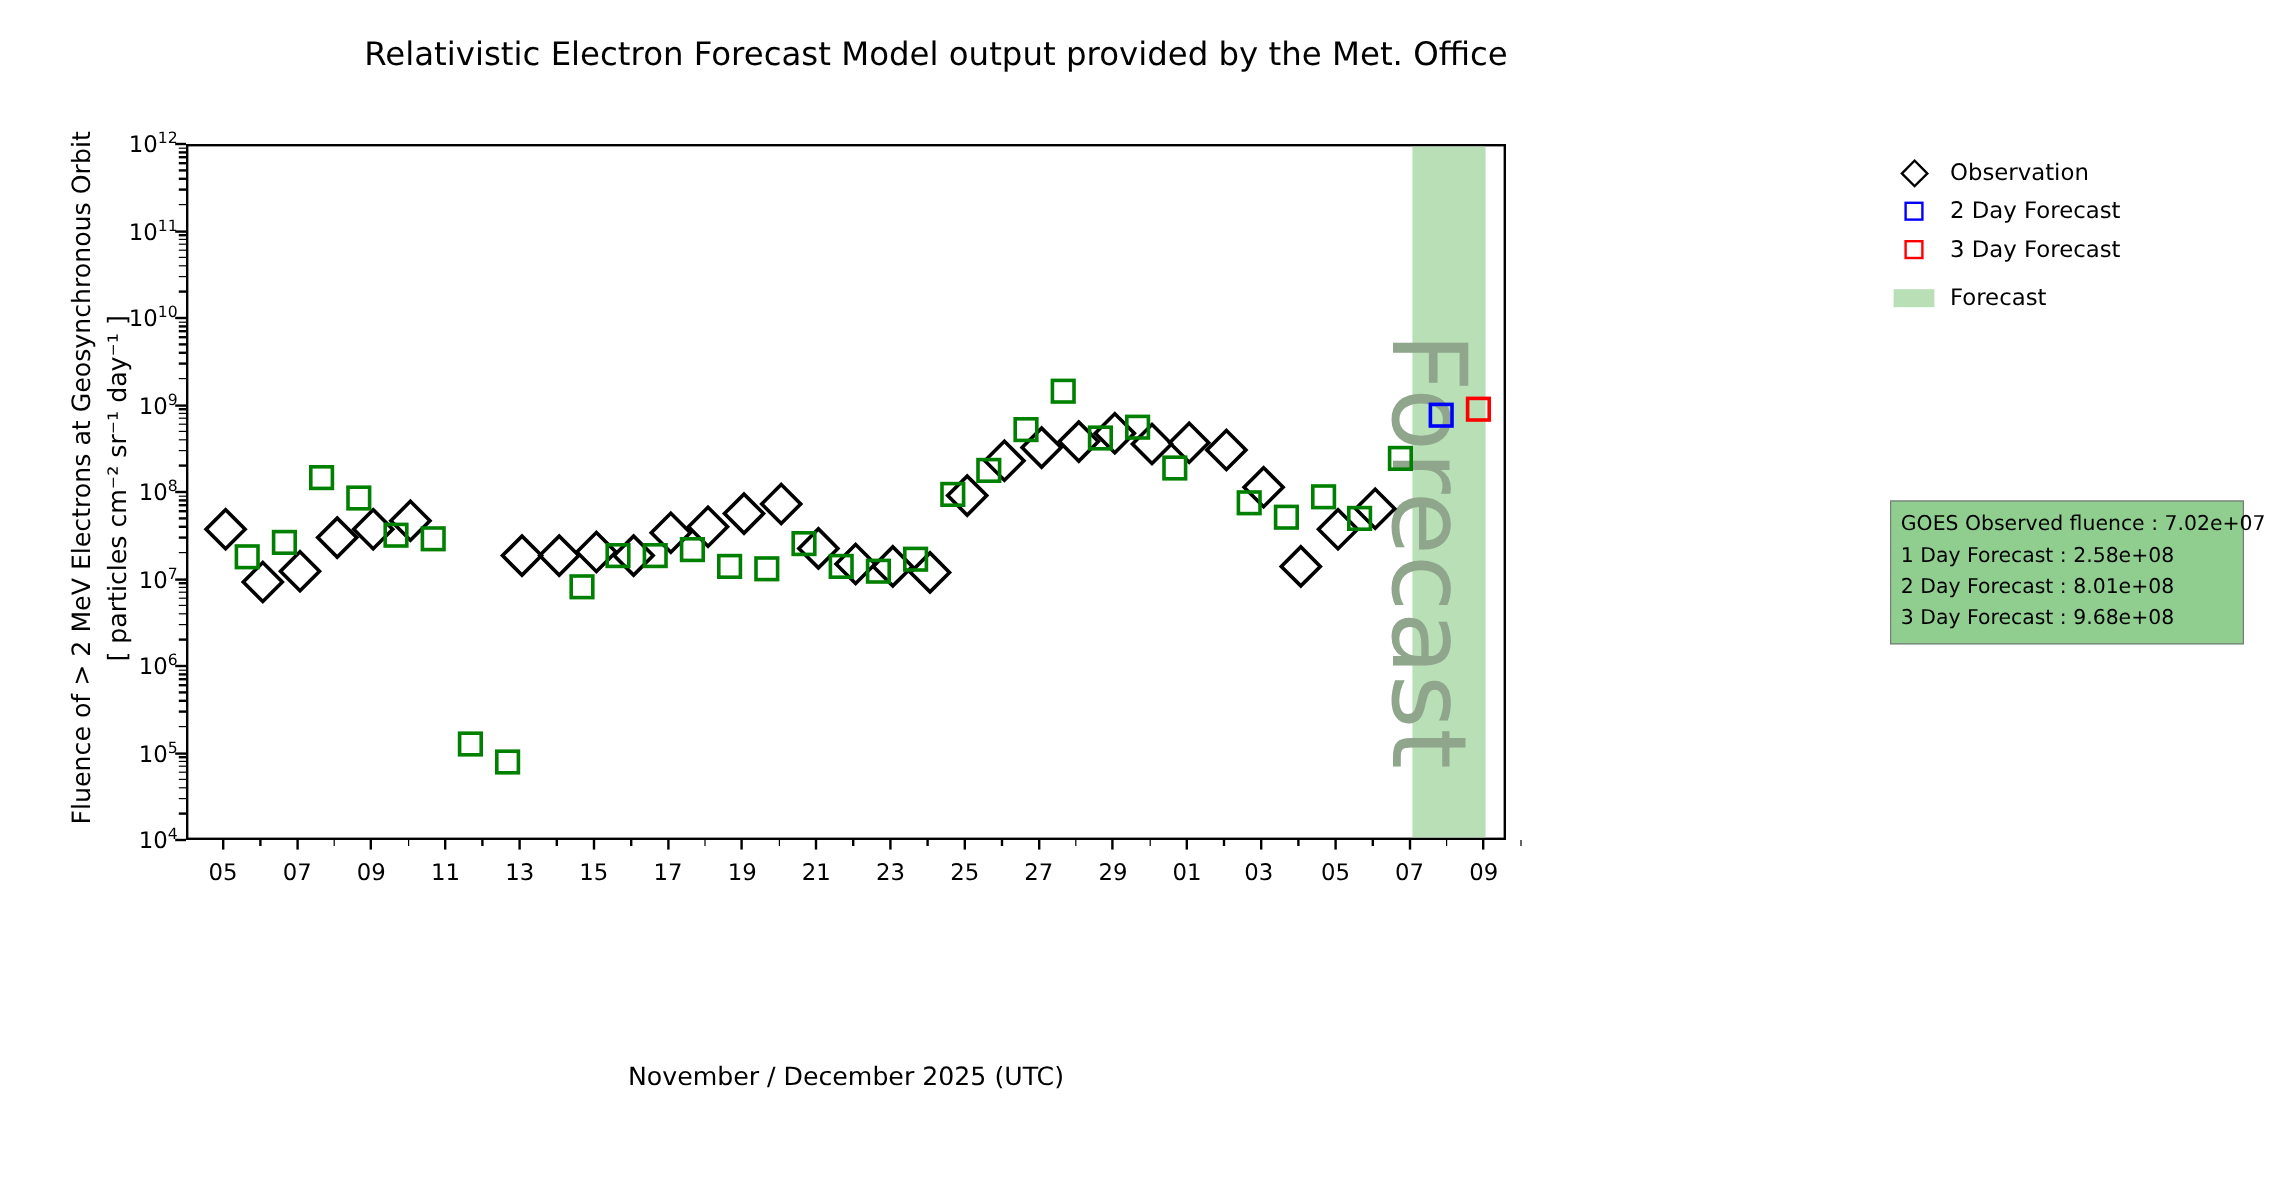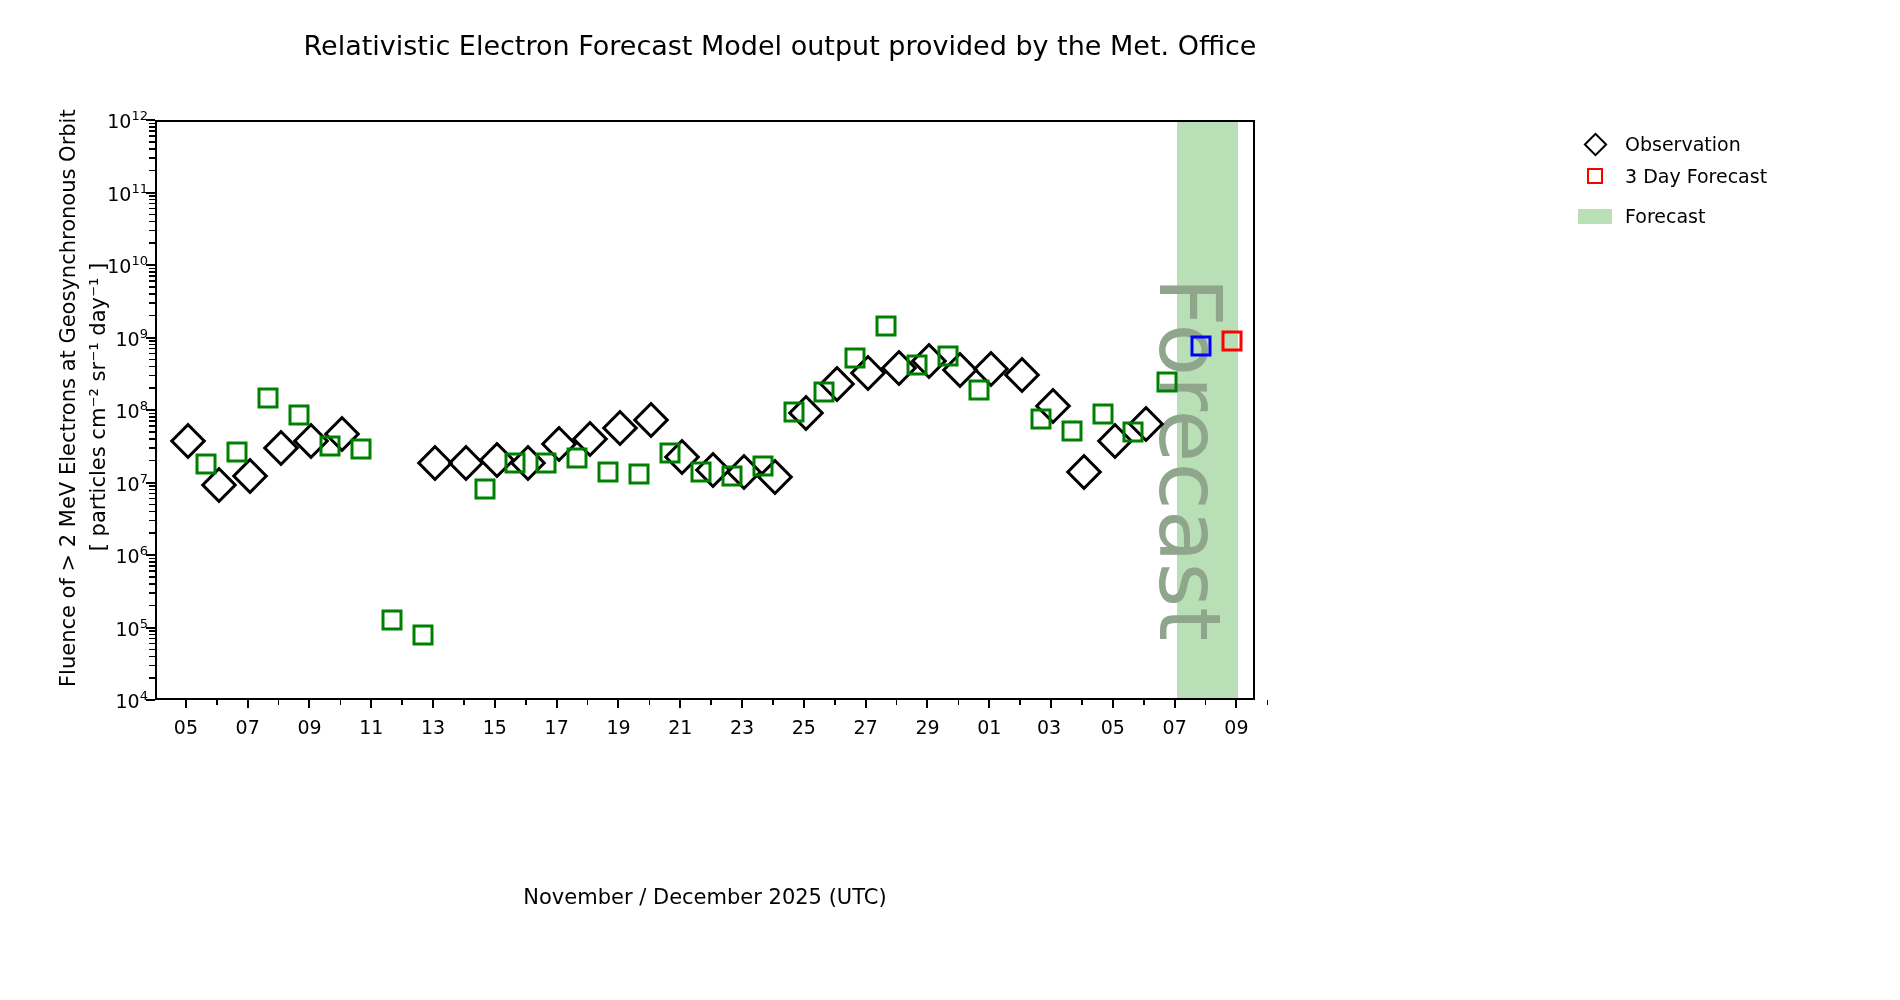--- a/index.html
+++ b/index.html
@@ -360,26 +360,38 @@
 
   <div class="legend" id="legend">
       <div class="legend-row">
         <span class="legend-sym">
           <span class="lg-diamond"></span>
         </span>
         <span class="legend-lab">Observation</span>
       </div>
       <div class="legend-row">
         <span class="legend-sym">
+          <span class="lg-square blue"></span>
+        </span>
+        <span class="legend-lab">2 Day Forecast</span>
+      </div>
+      <div class="legend-row">
+        <span class="legend-sym">
           <span class="lg-square red"></span>
         </span>
         <span class="legend-lab">3 Day Forecast</span>
       </div>
       <div class="legend-row" style="margin-top: 8px;">
         <span class="legend-sym">
           <span class="lg-patch"></span>
         </span>
         <span class="legend-lab">Forecast</span>
       </div>
     </div>
 
+  <div class="infobox" id="infobox" style="background: rgb(143, 206, 143);">
+      <div class="info-line">GOES Observed fluence : 7.02e+07</div>
+      <div class="info-line">1 Day Forecast : 2.58e+08</div>
+      <div class="info-line">2 Day Forecast : 8.01e+08</div>
+      <div class="info-line">3 Day Forecast : 9.68e+08</div>
+    </div>
 
 </div>
 
 </body></html>

